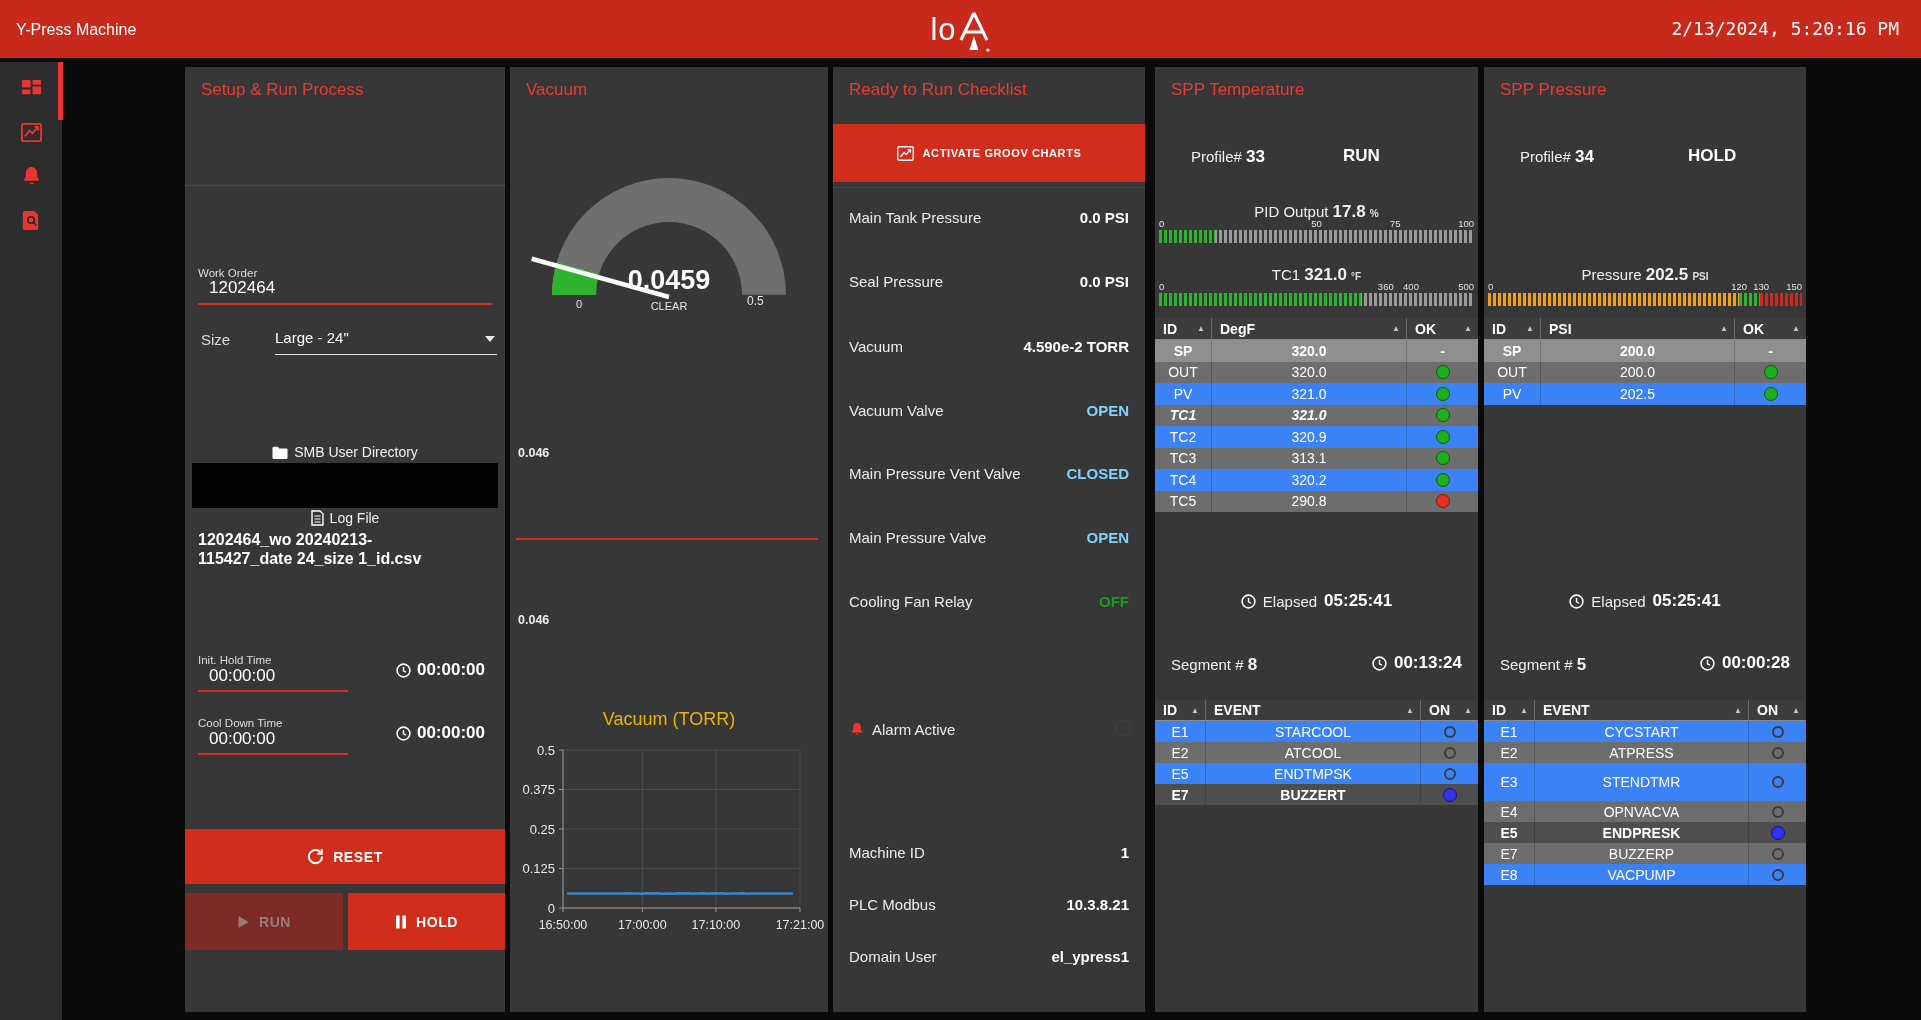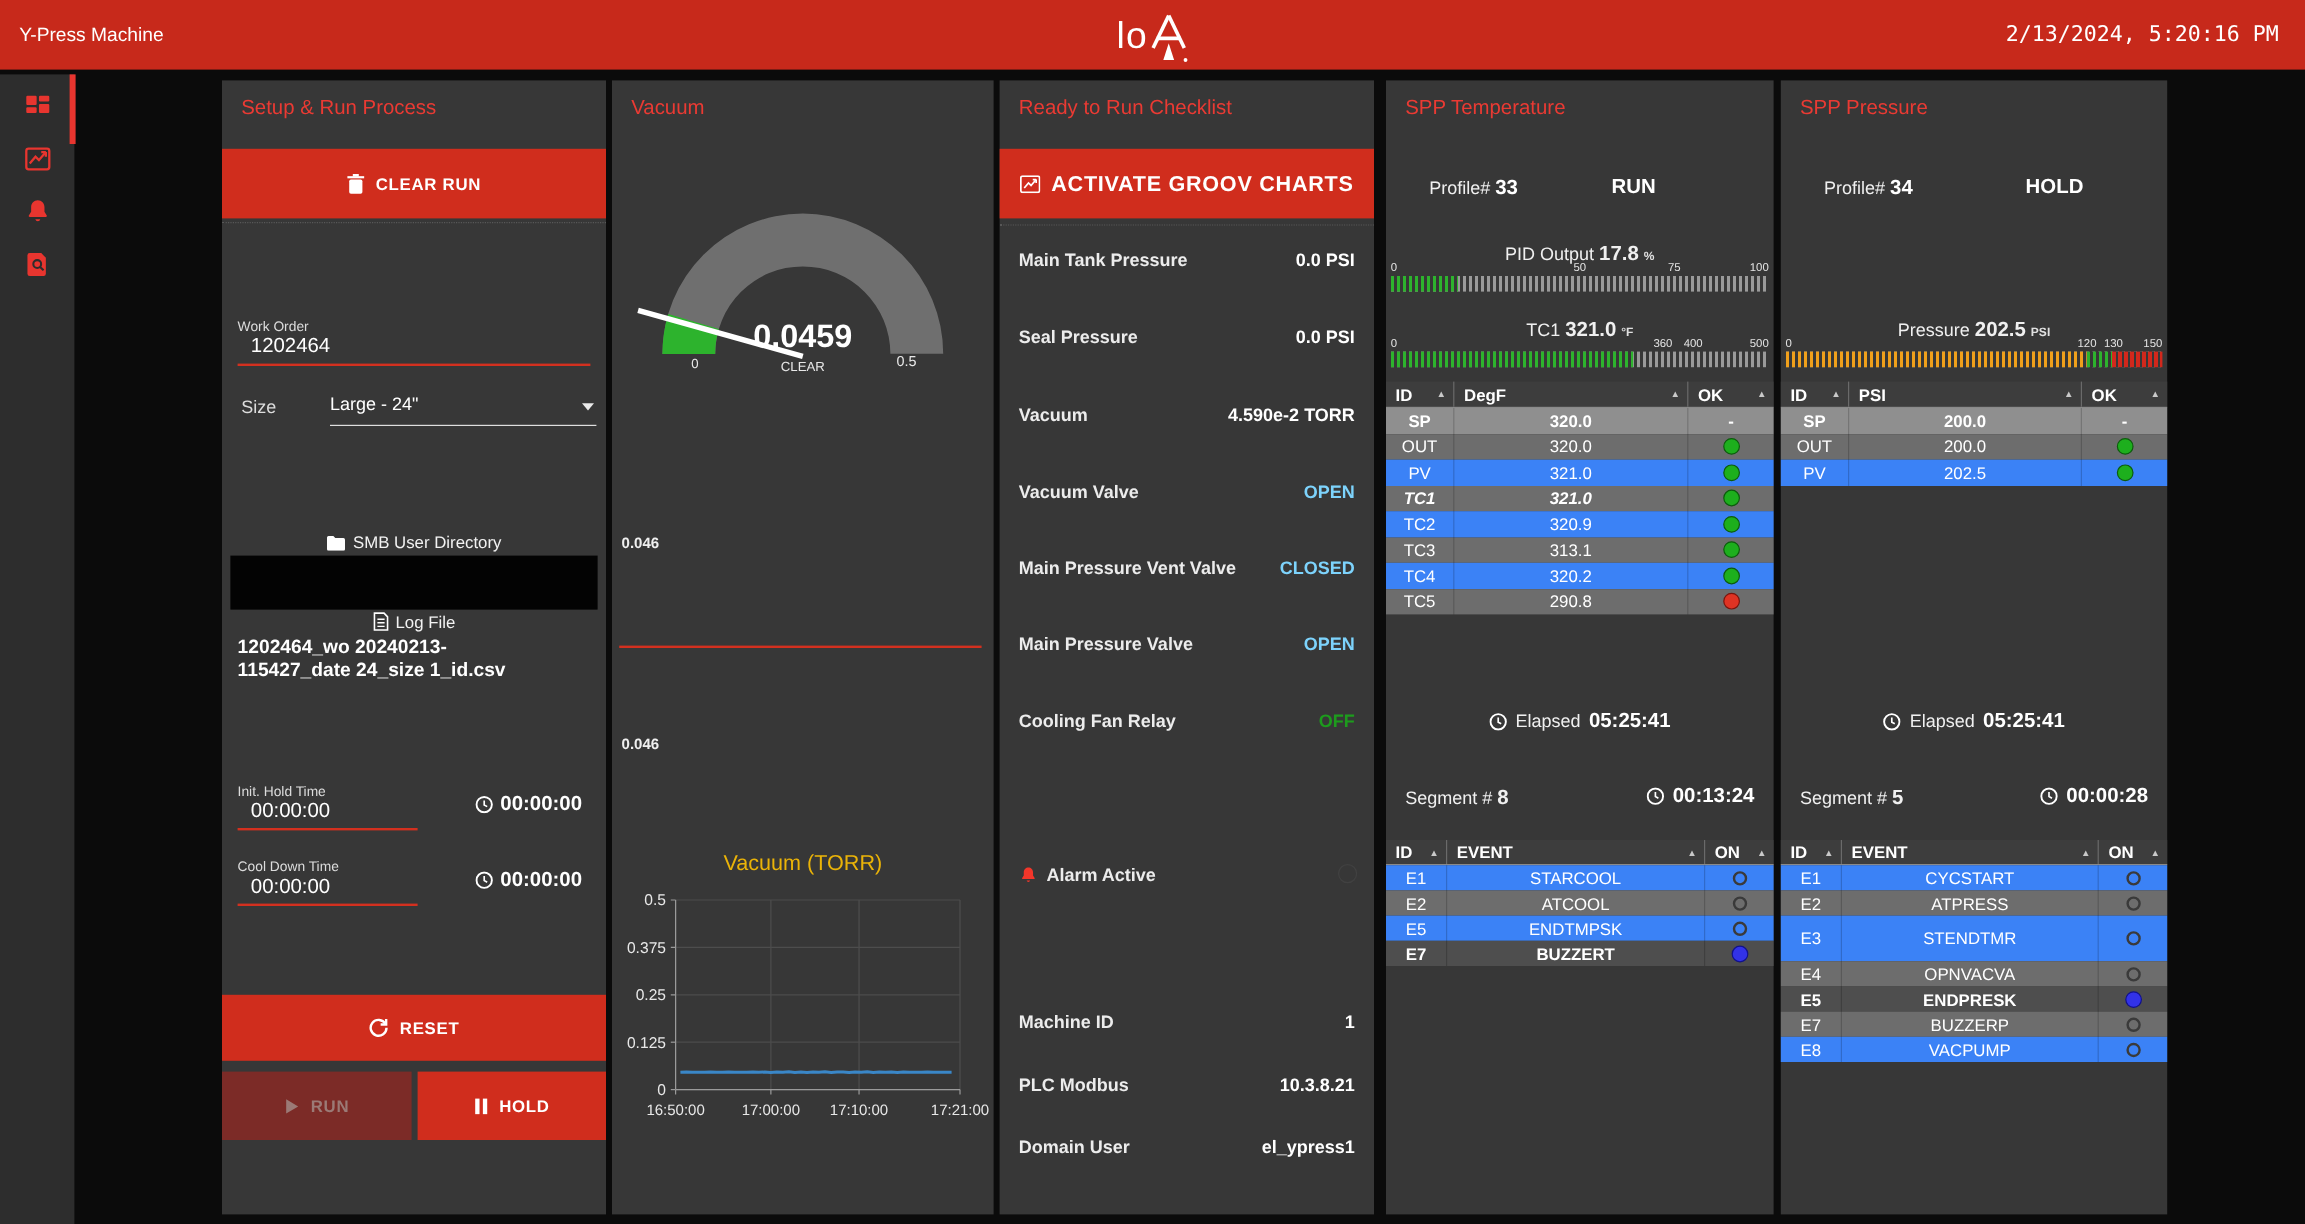--- a/index.html
+++ b/index.html
@@ -46,21 +46,21 @@
   
   .gauge-wrap { position:absolute; left:0; top:85px; width:318px; height:255px; }
   .gauge-value { position:absolute; left:0; right:0; top:113px; text-align:center; font-size:27px; font-weight:700; }
   .gauge-unit { position:absolute; left:0; right:0; top:148px; text-align:center; font-size:11px; color:#e8e8e8; }
   .gauge-min { position:absolute; left:66px; top:146px; font-size:11px; color:#e8e8e8; }
   .gauge-max { position:absolute; left:237px; top:142px; font-size:12px; color:#e8e8e8; }
   .mini-val { position:absolute; left:8px; font-size:12.5px; font-weight:700; color:#efefef; }
   .chart-title { position:absolute; left:0; right:0; text-align:center; font-size:18px; color:#eab308; }
   
   .chk-row { position:absolute; left:0; right:0; height:18px; }
-  .chk-label { position:absolute; left:16px; font-size:15px; color:#ececec; display:flex; gap:7px; align-items:center;font-weight:bold; }
+  .chk-label { position:absolute; left:16px; font-size:15px; color:#ececec; display:flex; gap:7px; align-items:center; }
   .chk-value { position:absolute; right:16px; font-size:15px; font-weight:700; }
   .v-white { color:#fff; } .v-red { color:#7dd3fc; } .v-green { color:#1d9b1d; }
   .hollow { position:absolute; right:14px; top:-1px; width:16px; height:16px; border-radius:50%;
     border:1.5px solid #414141; }
   
   .prof-label { position:absolute; font-size:15px; color:#f0f0f0; }
   .prof-label b { font-size:17px; color:#fff; }
   .state { position:absolute; font-size:17px; font-weight:700; }
   .barblock-label { position:absolute; left:0; right:0; text-align:center; font-size:15px; color:#f0f0f0; }
   .barblock-label b { font-size:17px; }
@@ -154,28 +154,20 @@
       <path d="M5 2 h10 l4 4 v14 a2 2 0 0 1 -2 2 H5 a2 2 0 0 1 -2 -2 V4 a2 2 0 0 1 2 -2 z" fill="#e8352f"></path>
       <circle cx="11.5" cy="11.5" r="3.4" fill="none" stroke="#2d2d2d" stroke-width="1.8"></circle>
       <path d="M14 14 L17 17" stroke="#2d2d2d" stroke-width="1.8"></path>
     </svg>
   </div>
 </div>
 <div class="nav-indicator"></div>
 
 <div class="panel" id="p-setup">
   <div class="p-title">Setup &amp; Run Process</div>
-  <button class="bigbtn" style="top:57px">
-    <svg class="icon" width="15" height="17" viewBox="0 0 15 17">
-      <rect x="2" y="4.5" width="11" height="12" rx="1.5" fill="#fff"></rect>
-      <rect x="0.5" y="1.8" width="14" height="1.8" fill="#fff"></rect>
-      <rect x="5" y="0" width="5" height="2.2" fill="#fff"></rect>
-    </svg>
-    <span>CLEAR RUN</span>
-  </button>
   <div class="dotline" style="top:118px"></div>
 
   <div class="flabel" style="left:13px; top:200px">Work Order</div>
   <input class="finput" style="left: 24px; top: 211px; width: 270px;" value="1202464">
   <div class="redline" style="left:13px; right:13px; top:236px"></div>
 
   <div class="flabel" style="left:16px; top:264px; font-size:15px">Size</div>
   <div class="dd-wrap" style="left:90px; top:262px; right:8px; height:28px">
     <span class="dd-value">Large - 24"</span>
     <span class="dd-caret"></span>
@@ -289,21 +281,21 @@
       <line x1="290" y1="173" x2="290" y2="177" stroke="#9a9a9a" stroke-width="1"></line>
       <text x="290" y="194" fill="#e8e8e8" font-size="12.5" text-anchor="middle" font-family="&quot;Liberation Sans&quot;, sans-serif">17:21:00</text>
       <line x1="53" y1="15" x2="53" y2="173" stroke="#9a9a9a" stroke-width="1"></line>
       <line x1="53" y1="173" x2="290" y2="173" stroke="#9a9a9a" stroke-width="1"></line>
       <polyline points="57.0,158.5 62.0,158.4 67.0,158.5 72.1,158.5 77.1,158.5 82.1,158.4 87.1,158.5 92.2,158.5 97.2,158.4 102.2,158.5 107.2,158.5 112.2,158.5 117.3,158.3 122.3,158.6 127.3,158.4 132.3,158.7 137.4,158.3 142.4,158.6 147.4,158.2 152.4,158.7 157.4,158.4 162.5,158.8 167.5,158.3 172.5,158.6 177.5,158.2 182.6,158.7 187.6,158.4 192.6,158.3 197.6,158.7 202.6,158.3 207.7,158.6 212.7,158.2 217.7,158.7 222.7,158.4 227.8,158.5 232.8,158.3 237.8,158.7 242.8,158.4 247.8,158.5 252.9,158.5 257.9,158.5 262.9,158.4 267.9,158.5 273.0,158.5 278.0,158.5 283.0,158.5" fill="none" stroke="#3a87c8" stroke-width="2.5"></polyline>
     </svg>
 </div>
 
 <div class="panel" id="p-check">
   <div class="p-title">Ready to Run Checklist</div>
-  <button class="bigbtn" style="top:57px; font-size:18px">
+  <button class="bigbtn" style="top:57px; font-size:11px">
     <svg class="icon" width="17" height="15" viewBox="0 0 24 21">
       <rect x="1" y="1" width="22" height="19" rx="2" fill="none" stroke="#fff" stroke-width="2"></rect>
       <path d="M5 15 L10 9 L13 12 L19 5" fill="none" stroke="#fff" stroke-width="2"></path>
       <path d="M19 5 L19 9 M19 5 L15 5" stroke="#fff" stroke-width="2" fill="none"></path>
     </svg>
     <span>ACTIVATE GROOV CHARTS</span>
   </button>
   <div class="dotline" style="top:120px"></div>
 
   <div>

